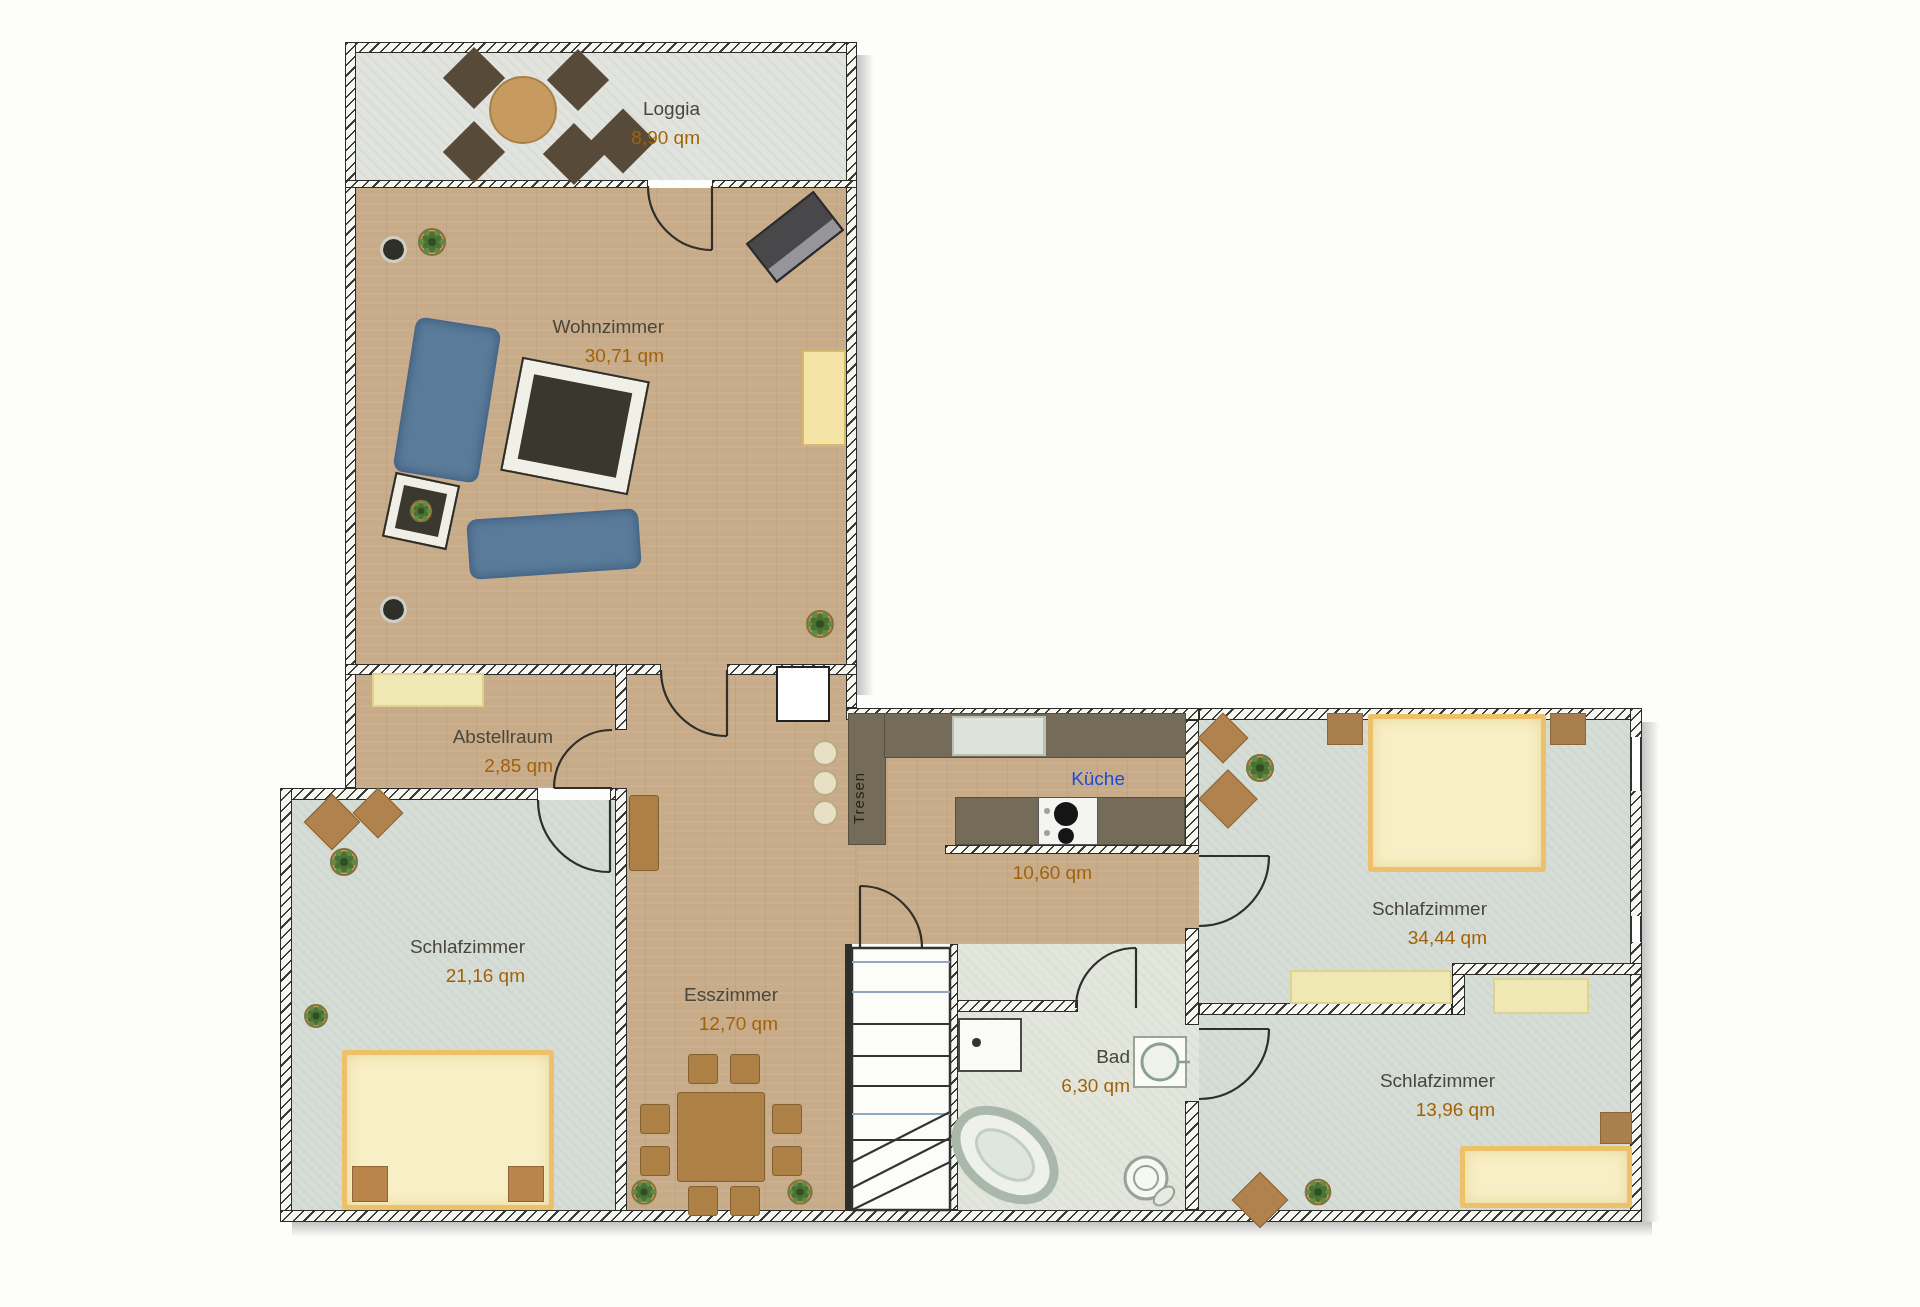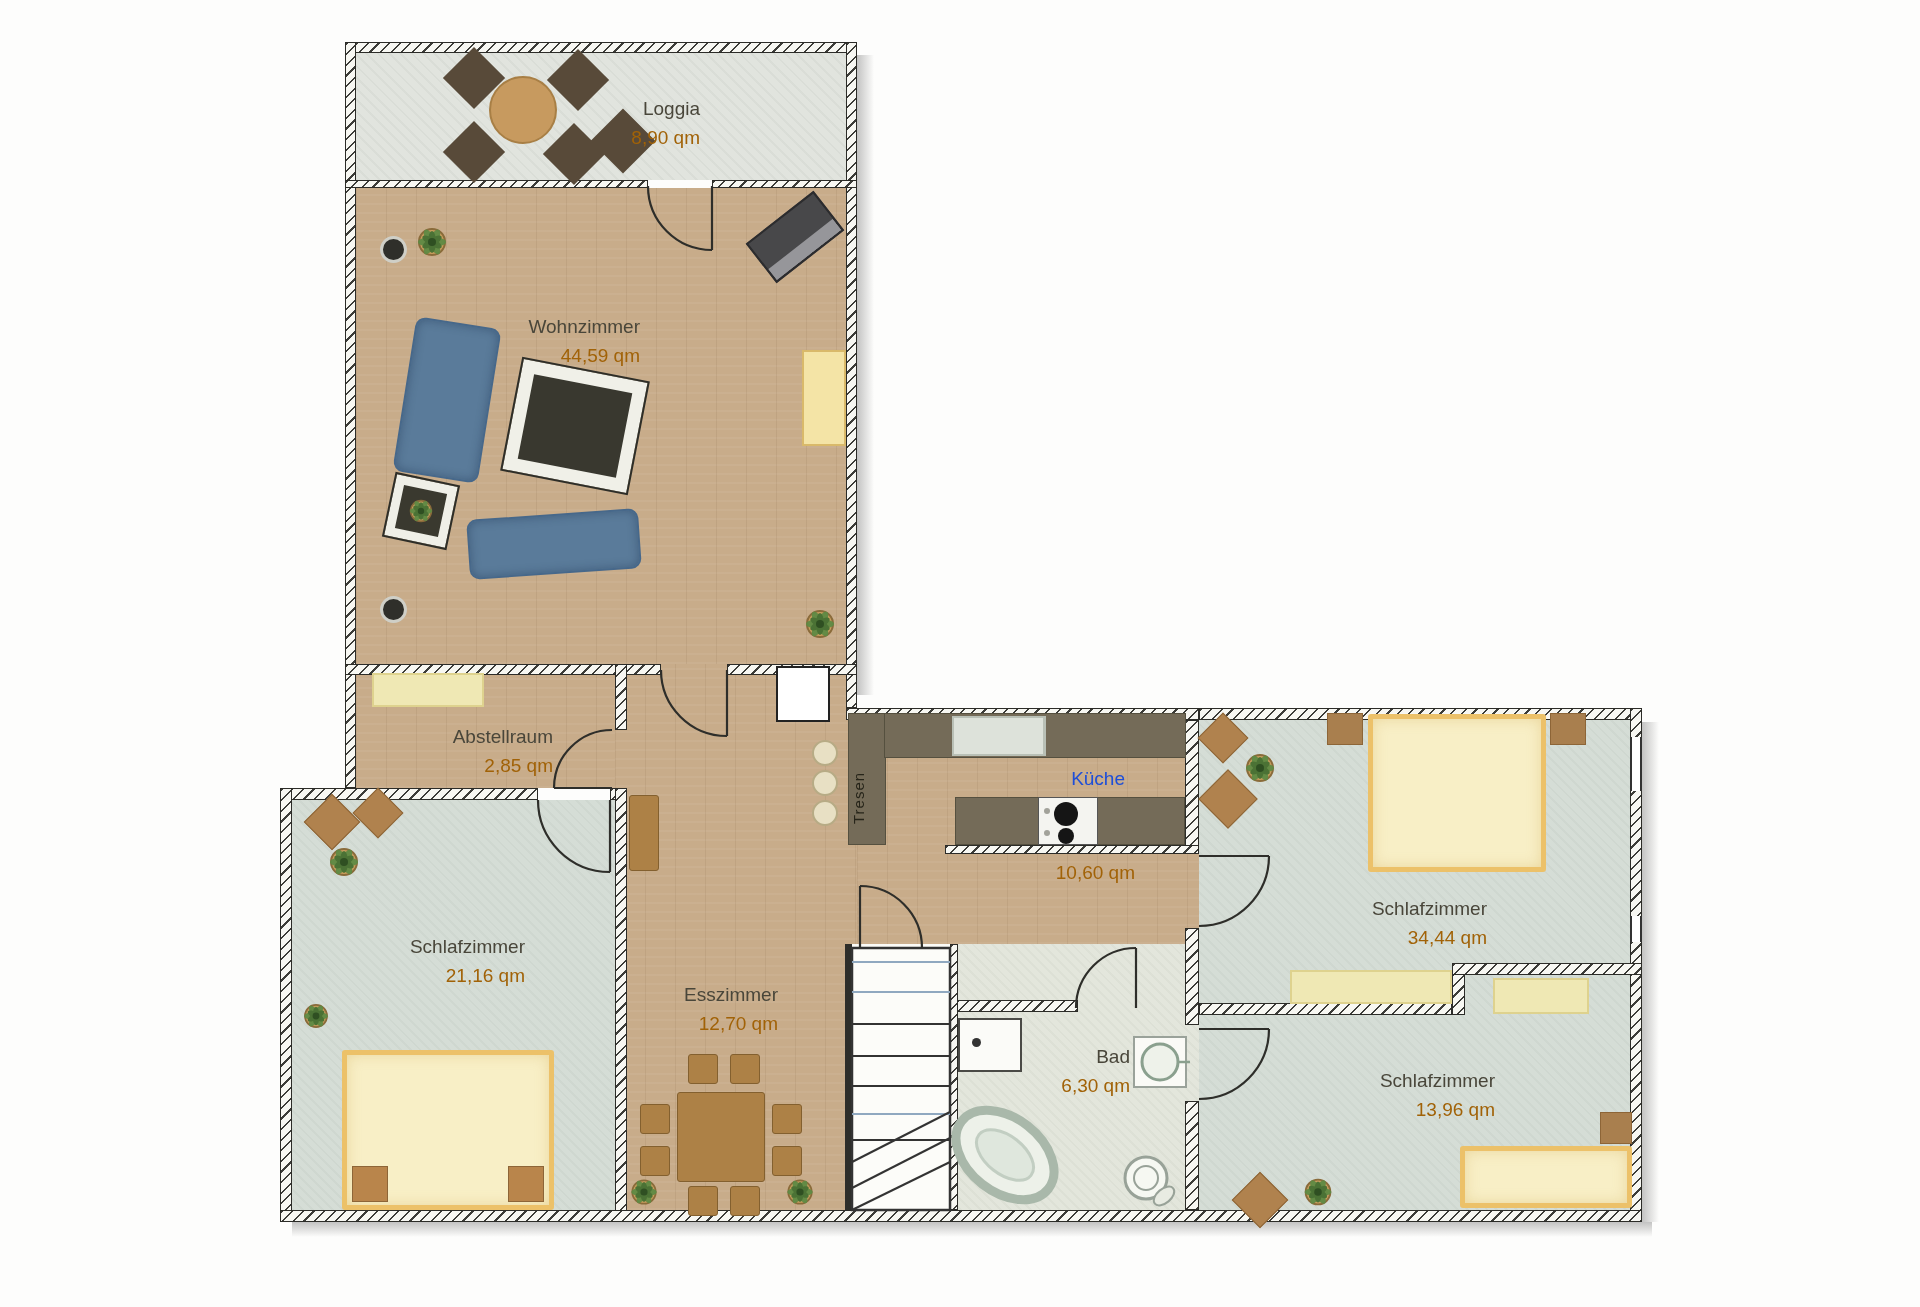--- a/index.html
+++ b/index.html
@@ -239,40 +239,40 @@
       <use href="#plant" transform="translate(800,1192) scale(0.9)"></use>
       <use href="#plant" transform="translate(1260,768)"></use>
       <use href="#plant" transform="translate(1318,1192) scale(0.95)"></use>
     </g>
   </svg>
 
   <div class="label" style="left:570px;top:98px;width:130px;">
     <span class="nm">Loggia</span>
     <span class="ar">8,90 qm</span>
   </div>
-  <div class="label" style="left:490px;top:316px;width:150px;">
+  <div class="label" style="left:514px;top:316px;width:150px;">
     <span class="nm">Wohnzimmer</span>
-    <span class="ar">44,59 qm</span>
+    <span class="ar">30,71 qm</span>
   </div>
   <div class="label" style="left:408px;top:726px;width:145px;">
     <span class="nm">Abstellraum</span>
     <span class="ar">2,85 qm</span>
   </div>
   <div class="label" style="left:375px;top:936px;width:150px;">
     <span class="nm">Schlafzimmer</span>
     <span class="ar">21,16 qm</span>
   </div>
   <div class="label" style="left:648px;top:984px;width:130px;">
     <span class="nm">Esszimmer</span>
     <span class="ar">12,70 qm</span>
   </div>
   <div class="label" style="left:995px;top:768px;width:130px;">
     <span class="nm" style="color:#1d4ed8;">Küche</span>
   </div>
-  <div class="label" style="left:1005px;top:862px;width:130px;">
+  <div class="label" style="left:962px;top:862px;width:130px;">
     <span class="ar">10,60 qm</span>
   </div>
   <div class="vlabel" style="left:850px;top:752px;width:34px;height:92px;">Tresen</div>
   <div class="label" style="left:1000px;top:1046px;width:130px;">
     <span class="nm">Bad</span>
     <span class="ar">6,30 qm</span>
   </div>
   <div class="label" style="left:1337px;top:898px;width:150px;">
     <span class="nm">Schlafzimmer</span>
     <span class="ar">34,44 qm</span>

